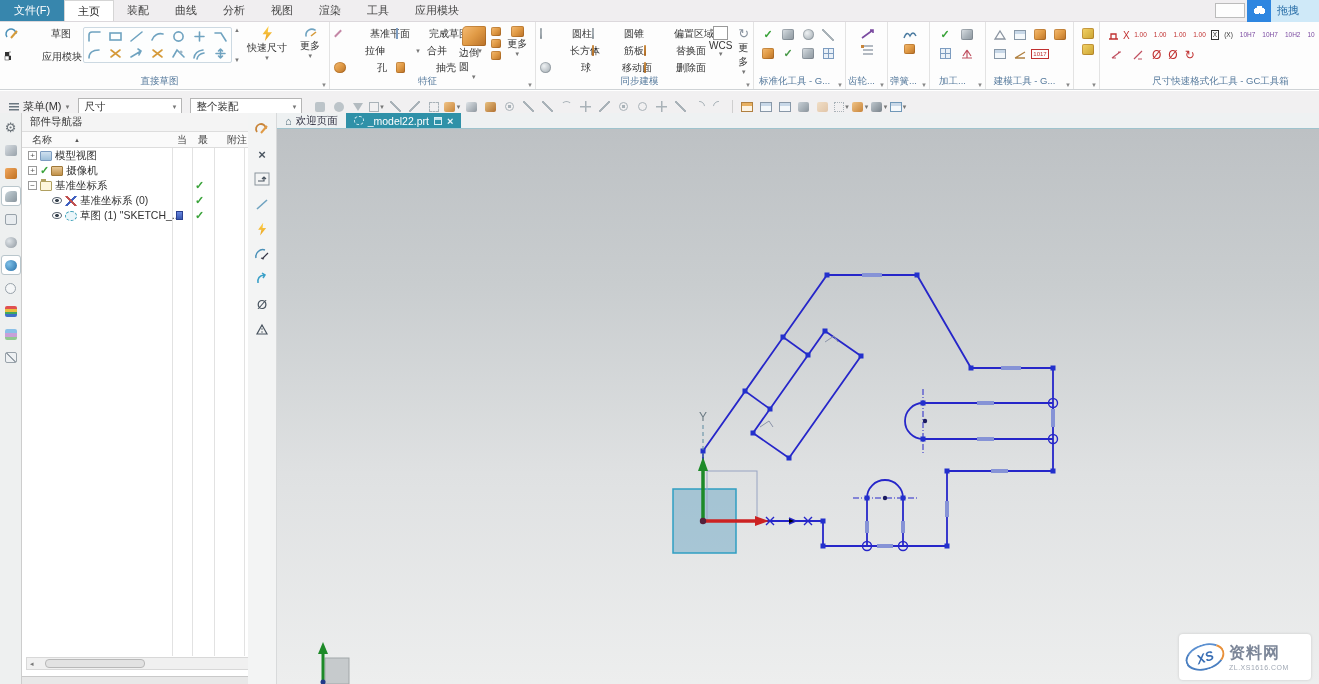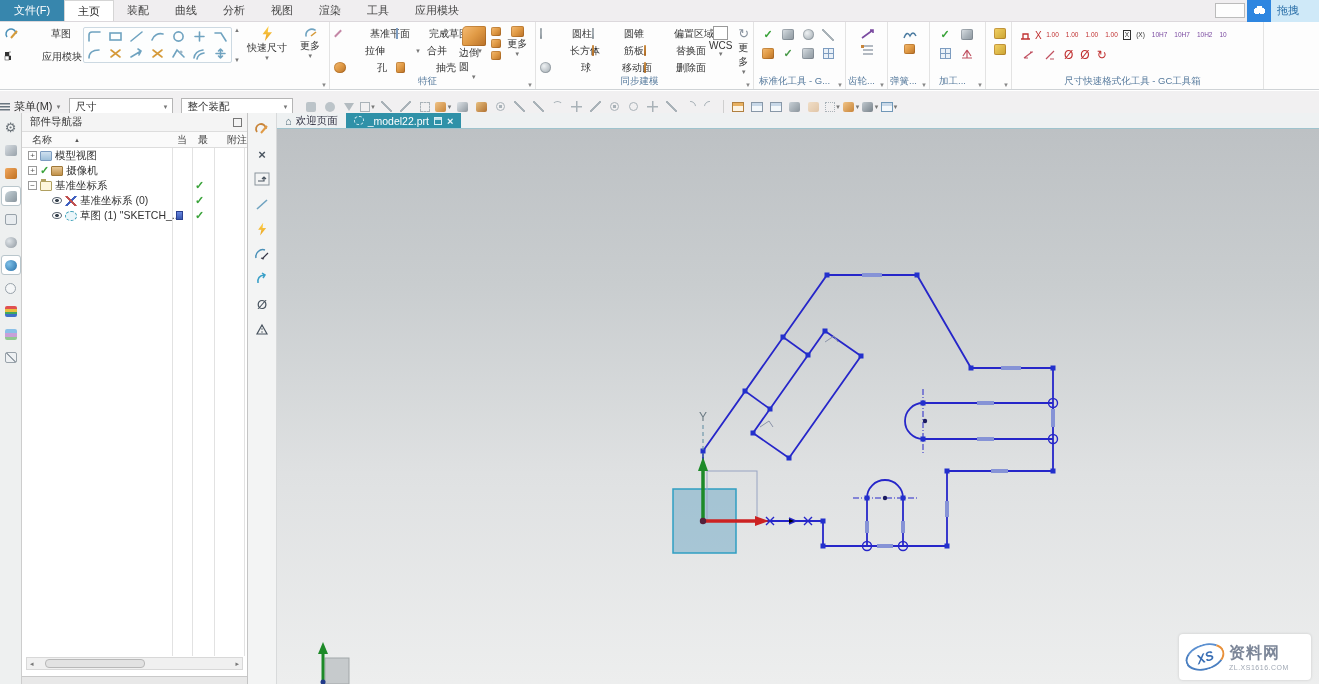--- a/index.html
+++ b/index.html
@@ -53,21 +53,21 @@
   .sk-cell { display:flex; align-items:center; justify-content:center; }
   .sgicon { stroke:#6fa3c0; stroke-width:1.6; fill:none; stroke-linecap:round; }
   .sgicon.orange { stroke:#d59a3a; }
 
   .chip { display:inline-block; font-size:6.5px; color:#c03030; border:1px solid transparent; padding:0 1px;
           margin:0 0.5px; line-height:8px; }
   .chip.boxed { border-color:#c03030; }
 
   
   .toolbar2 { position:absolute; top:91px; left:0; right:0; height:32px; background:#f1f0f1;
-              border-bottom:1px solid #c8c8c8; display:flex; align-items:center; padding-left:0; }
+              border-bottom:1px solid #c8c8c8; display:flex; align-items:center; padding-left:9px; }
   .menu-btn { display:flex; align-items:center; font-size:11px; color:#333; margin-right:8px; }
   .hamb { width:10px; height:8px; margin-right:4px;
           background:linear-gradient(#6a7680,#6a7680) 0 0/10px 1.5px no-repeat,
                      linear-gradient(#6a7680,#6a7680) 0 3px/10px 1.5px no-repeat,
                      linear-gradient(#6a7680,#6a7680) 0 6px/10px 1.5px no-repeat; }
   .combo { height:17px; border:1px solid #b5b5b5; background:#fff; display:flex; align-items:center;
            font-size:10.5px; padding-left:5px; margin-right:8px; position:relative; }
   .combo .dd { margin-left:auto; margin-right:4px; }
   .t2i { width:17px; height:16px; display:inline-flex; align-items:center; justify-content:center; margin:0 1px; }
   .t2sep { width:1px; height:14px; background:#cfcfcf; margin:0 4px; }
@@ -85,21 +85,21 @@
   .gi-win { width:12px; height:10px; border:1px solid #8898a8; background:linear-gradient(#c8d8e8,#c8d8e8) 0 0/12px 3px no-repeat,#f4f8fb; }
 
   
   .main { position:absolute; top:113px; left:0; right:0; bottom:0; }
   .resbar { position:absolute; top:0; left:0; width:22px; bottom:0; background:#eef0f0; border-right:1px solid #cdcdcd; }
   .res-ic { width:18px; height:18px; margin:5px auto; border-radius:2px; display:flex; align-items:center; justify-content:center; }
   .res-ic.sel { background:#fff; outline:1px solid #b9c6cc; }
   .ri-gear { color:#6a7278; font-size:13px; }
   .ri-sq { width:12px; height:11px; border-radius:2px; }
 
-  .nav { position:absolute; top:0; left:22px; width:226px; bottom:0; background:#fff; border-right:1px solid #c4c4c4; }
+  .nav { position:absolute; top:0; left:22px; width:254px; bottom:0; background:#fff; border-right:1px solid #c4c4c4; }
   .nav-title { height:19px; background:#f4f4f4; border-bottom:1px solid #ddd; display:flex; align-items:center;
                padding:0 5px 0 8px; font-size:10.5px; color:#333; }
   .nav-title .boxic { margin-left:auto; width:9px; height:9px; border:1px solid #777; }
   .nav-cols { height:16px; border-bottom:1px solid #ddd; position:relative; font-size:10px; color:#444;
               display:flex; align-items:center; background:#fafafa; }
   .colname { padding-left:10px; }
   .sorttri { font-size:6px; color:#555; margin-left:22px; }
   .col-r { position:absolute; top:0; height:16px; display:flex; align-items:center; justify-content:center; font-size:10px; }
   .vline { position:absolute; top:35px; width:1px; background:#e2e2e2; }
   .tree { position:relative; font-size:10.5px; }
@@ -280,20 +280,21 @@
         </div>
         <div class="vbtn" style="width:36px">
           <svg width="15" height="13">
               <path class="sgicon" d="M3,10 A6,6 0 0 1 12,4"></path>
               <path d="M8,10 L13,6" stroke="#d59a3a" stroke-width="1.6"></path>
             </svg>
           <span>更多</span>
           <span class="dd">▼</span>
         </div>
       </div>
+      <div class="rlabel">直接草图</div>
       <span class="rlabel-arrow">▼</span>
     </div>
 
     <div class="rgroup" style="width:206px">
       <div class="rrow">
         <div style="width:62px">
           <div class="hbtn">
               <span class="dia-pk"></span>
               <span>基准平面</span>
               <span class="dd">▼</span>
@@ -444,20 +445,38 @@
         <span class="cube-g"></span>
         <span class="grid-bl"></span>
         <svg width="14" height="12">
             <path d="M7,2 V10 M2,10 H12 M7,2 L3,8 M7,2 L11,8" stroke="#c05060" stroke-width="1.2" fill="none"></path>
           </svg>
       </div>
       <div class="rlabel">加工...</div>
       <span class="rlabel-arrow">▼</span>
     </div>
 
+    <div class="rgroup" style="width:88px">
+      <div style="display:grid;grid-template-columns:repeat(4,20px);grid-auto-rows:19px;justify-items:center;align-items:center">
+        <svg width="14" height="12">
+            <path d="M7,2 L12,10 H2 Z" stroke="#8a94a0" stroke-width="1.3" fill="none"></path>
+          </svg>
+        <span class="gi-win"></span>
+        <span class="cube-o"></span>
+        <span class="cube-o"></span>
+        <span class="gi-win"></span>
+        <svg width="14" height="12">
+            <path d="M2,10 L12,4 M2,10 h10" stroke="#b08040" stroke-width="1.3" fill="none"></path>
+          </svg>
+        <span class="chip boxed" style="font-size:6px">1017</span>
+        <span></span>
+      </div>
+      <div class="rlabel">建模工具 - G...</div>
+      <span class="rlabel-arrow">▼</span>
+    </div>
 
     <div class="rgroup" style="width:26px">
       <div style="display:flex;flex-direction:column;align-items:center;gap:5px;padding-top:3px">
         <span class="cube-o" style="background:linear-gradient(135deg,#f5d469,#c9a22f)"></span>
         <span class="cube-o" style="background:linear-gradient(135deg,#f5d469,#c9a22f)"></span>
       </div>
       <div class="rlabel"></div>
       <span class="rlabel-arrow">▼</span>
     </div>
 

